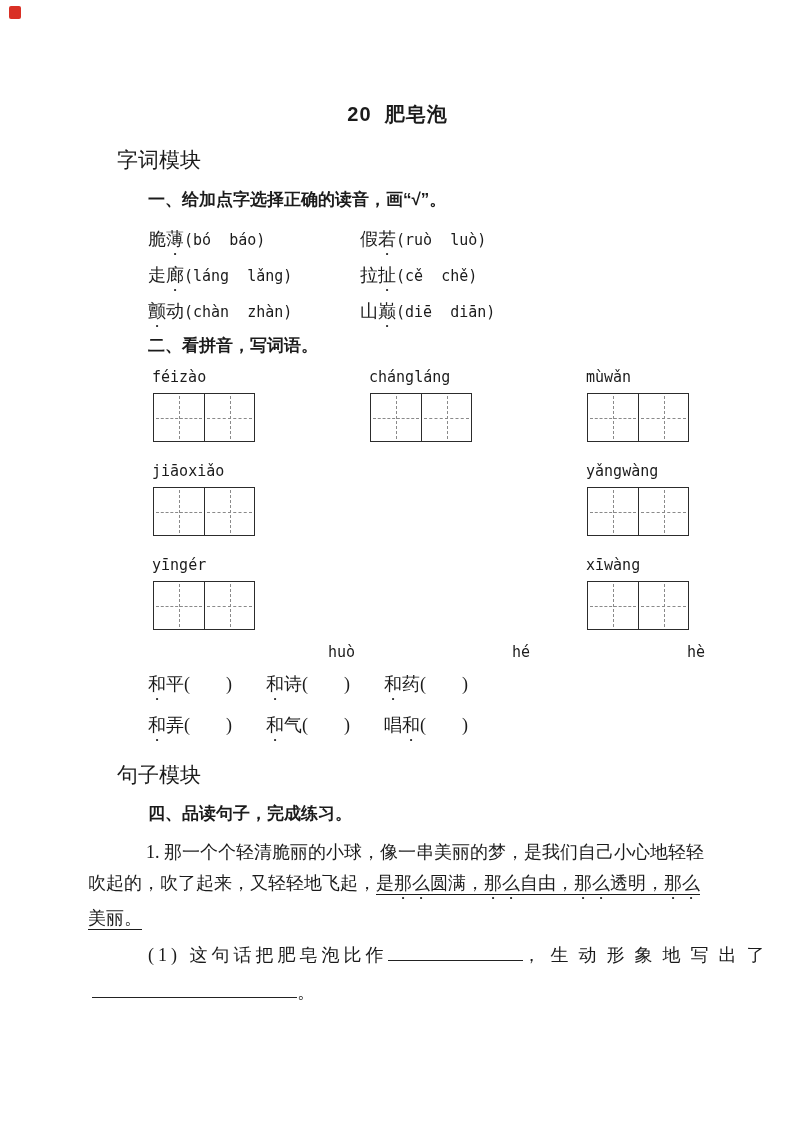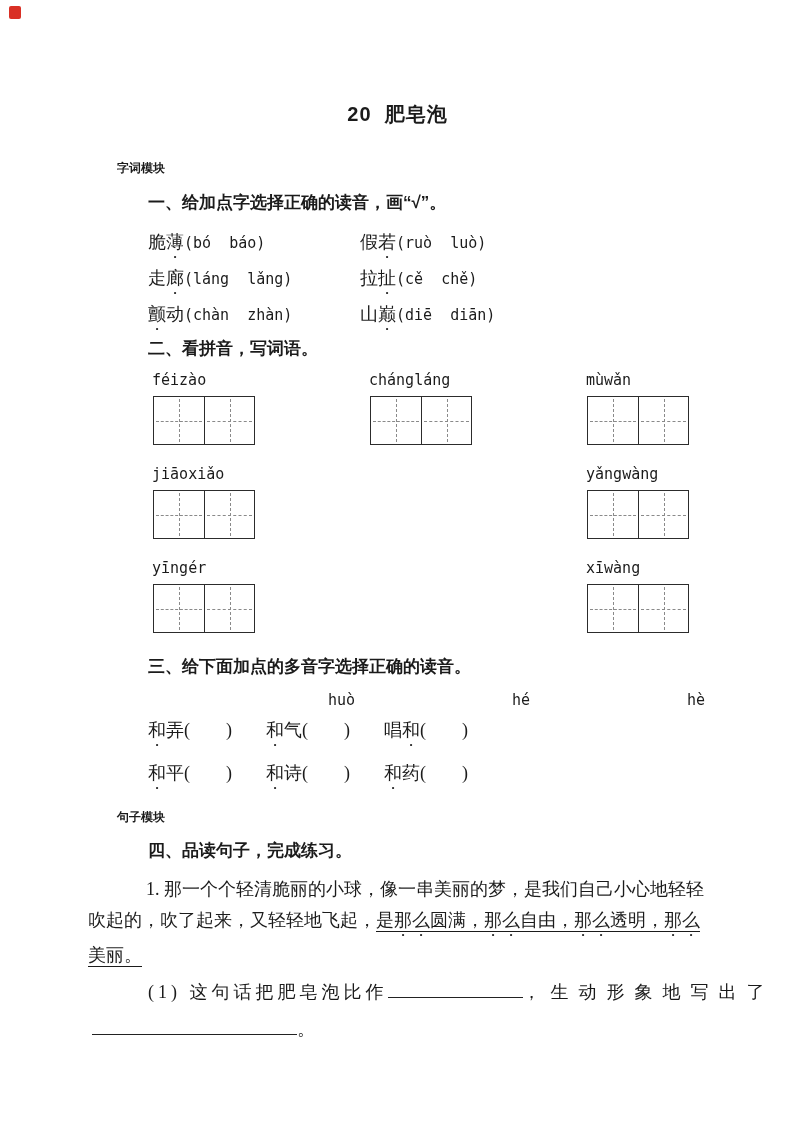--- a/index.html
+++ b/index.html
@@ -13,22 +13,22 @@
 
   .red-mark { position:absolute; left:9px; top:6px; width:12px; height:13px;
     background:#d93025; border-radius:2px; }
 
   .title { margin:0; padding-top:101px; text-align:center;
     font-family:"Liberation Sans","DejaVu Sans",sans-serif;
     font-weight:bold; font-size:20px; letter-spacing:1px; white-space:pre; }
   .subtitle { margin:19px 0 0; text-align:center; font-weight:bold;
     font-size:15px; letter-spacing:6px; }
 
-  .mod-head { margin:32px 0 0 27px; font-family:"Liberation Sans","DejaVu Sans",sans-serif;
-    font-weight:bold; font-size:12px; }
+  .mod-head { margin:18px 0 0 27px; font-family:"Liberation Sans","DejaVu Sans",sans-serif;
+    font-weight:normal; font-size:21px; }
   .sec-head { margin:14px 0 0 58px; font-family:"Liberation Sans","DejaVu Sans",sans-serif;
     font-weight:bold; font-size:17px; }
 
   
   .dotchar, .em-dots {
     -webkit-text-emphasis:filled dot; -webkit-text-emphasis-position:under right;
     text-emphasis:filled dot; text-emphasis-position:under right;
   }
 
   
@@ -146,38 +146,37 @@
     </div>
     <div class="s2group">
       <div class="pline"><span>xī</span><span>wàng</span></div>
       <div class="box">
           <div class="cell"></div>
           <div class="cell"></div>
         </div>
     </div>
   </div>
 
-  <div class="sec-head" style="margin-top:22px;">三、给下面加点的多音字选择正确的读音。</div>
 
   <div class="opts">
     <span>huò</span>
     <span>hé</span>
     <span>hè</span>
   </div>
 
+  <div class="s3row second">
+    <div><span class="dotchar">和</span><span>平</span><span>(</span><span class="pgap"></span><span>)</span></div>
+    <div><span class="dotchar">和</span><span>诗</span><span>(</span><span class="pgap"></span><span>)</span></div>
+    <div><span class="dotchar">和</span><span>药</span><span>(</span><span class="pgap"></span><span>)</span></div>
+  </div>
+
   <div class="s3row">
     <div><span class="dotchar">和</span><span>弄</span><span>(</span><span class="pgap"></span><span>)</span></div>
     <div><span class="dotchar">和</span><span>气</span><span>(</span><span class="pgap"></span><span>)</span></div>
     <div><span>唱</span><span class="dotchar">和</span><span>(</span><span class="pgap"></span><span>)</span></div>
-  </div>
-
-  <div class="s3row second">
-    <div><span class="dotchar">和</span><span>平</span><span>(</span><span class="pgap"></span><span>)</span></div>
-    <div><span class="dotchar">和</span><span>诗</span><span>(</span><span class="pgap"></span><span>)</span></div>
-    <div><span class="dotchar">和</span><span>药</span><span>(</span><span class="pgap"></span><span>)</span></div>
   </div>
 
   <div class="mod-head" style="margin-top:16px;">句子模块</div>
 
   <div class="sec-head" style="margin-top:13px;">四、品读句子，完成练习。</div>
 
   <p class="para"><span>1. 那一个个轻清脆丽的小球，像一串美丽的梦，是我们自己小心地轻轻吹起的，吹了起来，又轻轻地飞起，</span><span class="uline"><span>是</span><span class="em-dots">那么</span><span>圆满，</span><span class="em-dots">那么</span><span>自由，</span><span class="em-dots">那么</span><span>透明，</span><span class="em-dots">那么</span><span>美丽。</span></span></p>
 
   <div class="q1"><span>(1) 这句话把肥皂泡比作</span><span class="blank b1"></span><span class="mid">，生动形象地写出了</span></div>
 

